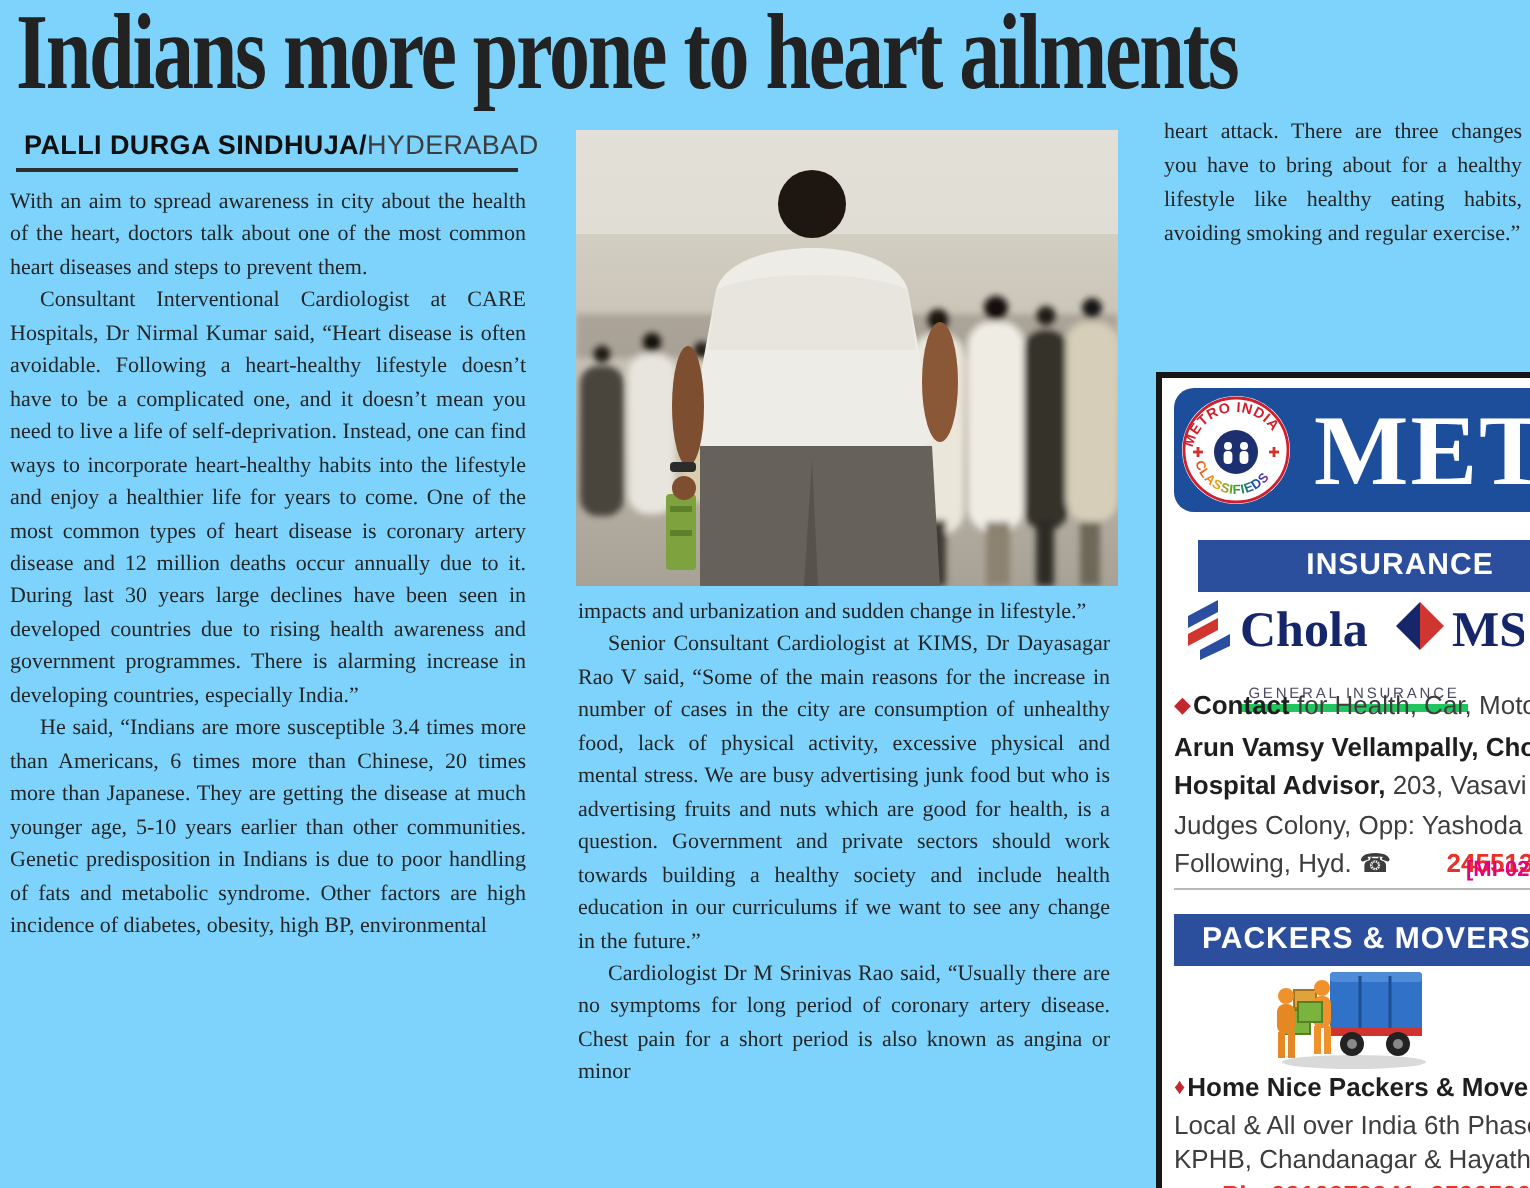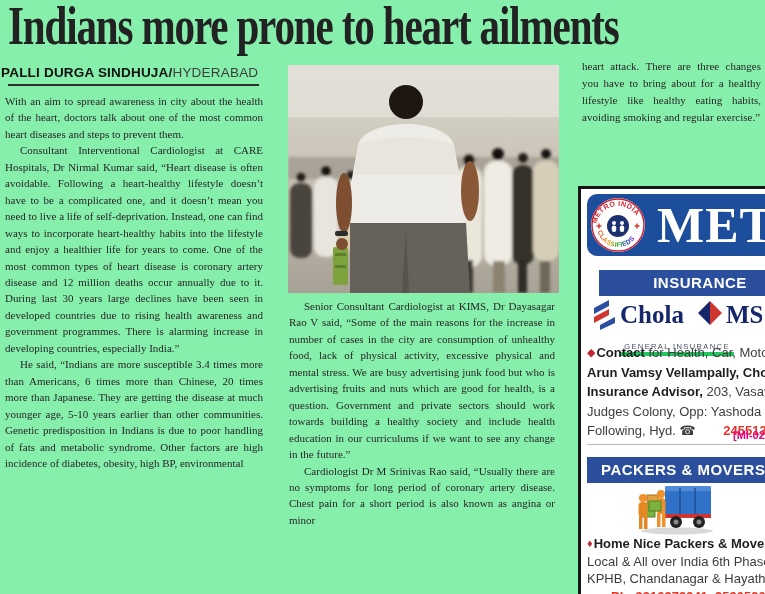--- a/index.html
+++ b/index.html
@@ -1,25 +1,25 @@
 <!DOCTYPE html>
 <html><head>
 <meta charset="utf-8">
 <style>
   html,body{margin:0;padding:0;background:#fff;}
-  .page{position:relative;width:765px;height:594px;background:#86efac;overflow:hidden;
+  .page{position:relative;width:765px;height:594px;background:#7dd3fc;overflow:hidden;
         font-family:"Liberation Serif",serif;color:#2b2b2b;}
 
   
   .headline{position:absolute;left:8px;top:-7px;font-size:54px;font-weight:700;color:#222;
             white-space:nowrap;letter-spacing:-1.5px;line-height:66px;
             transform:scaleX(.76);transform-origin:0 0;}
 
   
-  .byline{position:absolute;left:1px;top:65px;font-family:"Liberation Sans",sans-serif;
+  .byline{position:absolute;left:12px;top:65px;font-family:"Liberation Sans",sans-serif;
           font-size:13.5px;font-weight:700;color:#101010;letter-spacing:.2px;white-space:nowrap;}
   .byline .loc{font-weight:400;color:#3d3d3d;}
   .byline-rule{position:absolute;left:8px;top:84px;width:251px;height:2px;background:#2e2e2e;}
 
   
   .bodycol{position:absolute;font-size:11px;line-height:16.45px;text-align:justify;color:#262626;}
   .bodycol p{margin:0;text-indent:15px;}
   .bodycol p.first{text-indent:0;}
   #col1{left:5px;top:93px;width:258px;height:501px;overflow:hidden;}
   #col2{left:289px;top:298px;width:266px;height:296px;overflow:hidden;}
@@ -127,20 +127,21 @@
       <path d="M118,165 L121,228 L114,228 Z" fill="#57534c"></path>
       <rect x="45" y="182" width="15" height="38" rx="2" fill="#7ea33e"></rect>
       <rect x="47" y="188" width="11" height="3" fill="#5e7f2b"></rect>
       <rect x="47" y="200" width="11" height="3" fill="#5e7f2b"></rect>
       <circle cx="54" cy="179" r="6" fill="#7d4e30"></circle>
       <rect x="47" y="166" width="13" height="5" rx="2" fill="#2b2b2b"></rect>
     </g>
   </svg>
 
   <div id="col2" class="bodycol">
+    <p class="first">impacts and urbanization and sudden change in lifestyle.”</p>
     <p>Senior Consultant Cardiologist at KIMS, Dr Dayasagar Rao V said, “Some of the main reasons for the increase in number of cases in the city are consumption of unhealthy food, lack of physical activity, excessive physical and mental stress. We are busy advertising junk food but who is advertising fruits and nuts which are good for health, is a question. Government and private sectors should work towards building a healthy society and include health education in our curriculums if we want to see any change in the future.”</p>
     <p>Cardiologist Dr M Srinivas Rao said, “Usually there are no symptoms for long period of coronary artery disease. Chest pain for a short period is also known as angina or minor</p>
   </div>
 
   <div id="col3" class="bodycol">
     <p class="first">heart attack. There are three changes you have to bring about for a healthy lifestyle like healthy eating habits, avoiding smoking and regular exercise.”</p>
   </div>
 
   <div class="adbox">
 
@@ -190,21 +191,21 @@
         <polygon points="130,16 118,4 118,28" fill="#cf3630"></polygon>
         <text x="134" y="26" font-family="Liberation Serif, serif" font-size="25" font-weight="bold" fill="#15266b">MS</text>
       </svg>
       <br>
       <span class="chola-tagline">GENERAL INSURANCE</span>
     </div>
 
     <div class="contact">
       <div><span class="bullet">◆</span><span class="b">Contact</span><span> for Health, Car, Motor etc., Insurance</span></div>
       <div class="b">Arun Vamsy Vellampally, Chola MS General</div>
-      <div><span class="b">Insurance Advisor,</span><span> 203, Vasavi Emerald,</span></div>
+      <div><span class="b">Hospital Advisor,</span><span> 203, Vasavi Emerald,</span></div>
       <div>Judges Colony, Opp: Yashoda Hospital,</div>
       <div><span>Following, Hyd. </span><span>☎</span><span class="red"> 24551398, </span><span class="red">✆</span></div>
     </div>
 
     <div class="adcode">[MI-022</div>
     <div class="divider"></div>
 
     <div class="pack-bar">PACKERS &amp; MOVERS</div>
 
     <svg class="truck" viewBox="0 0 84 52">

